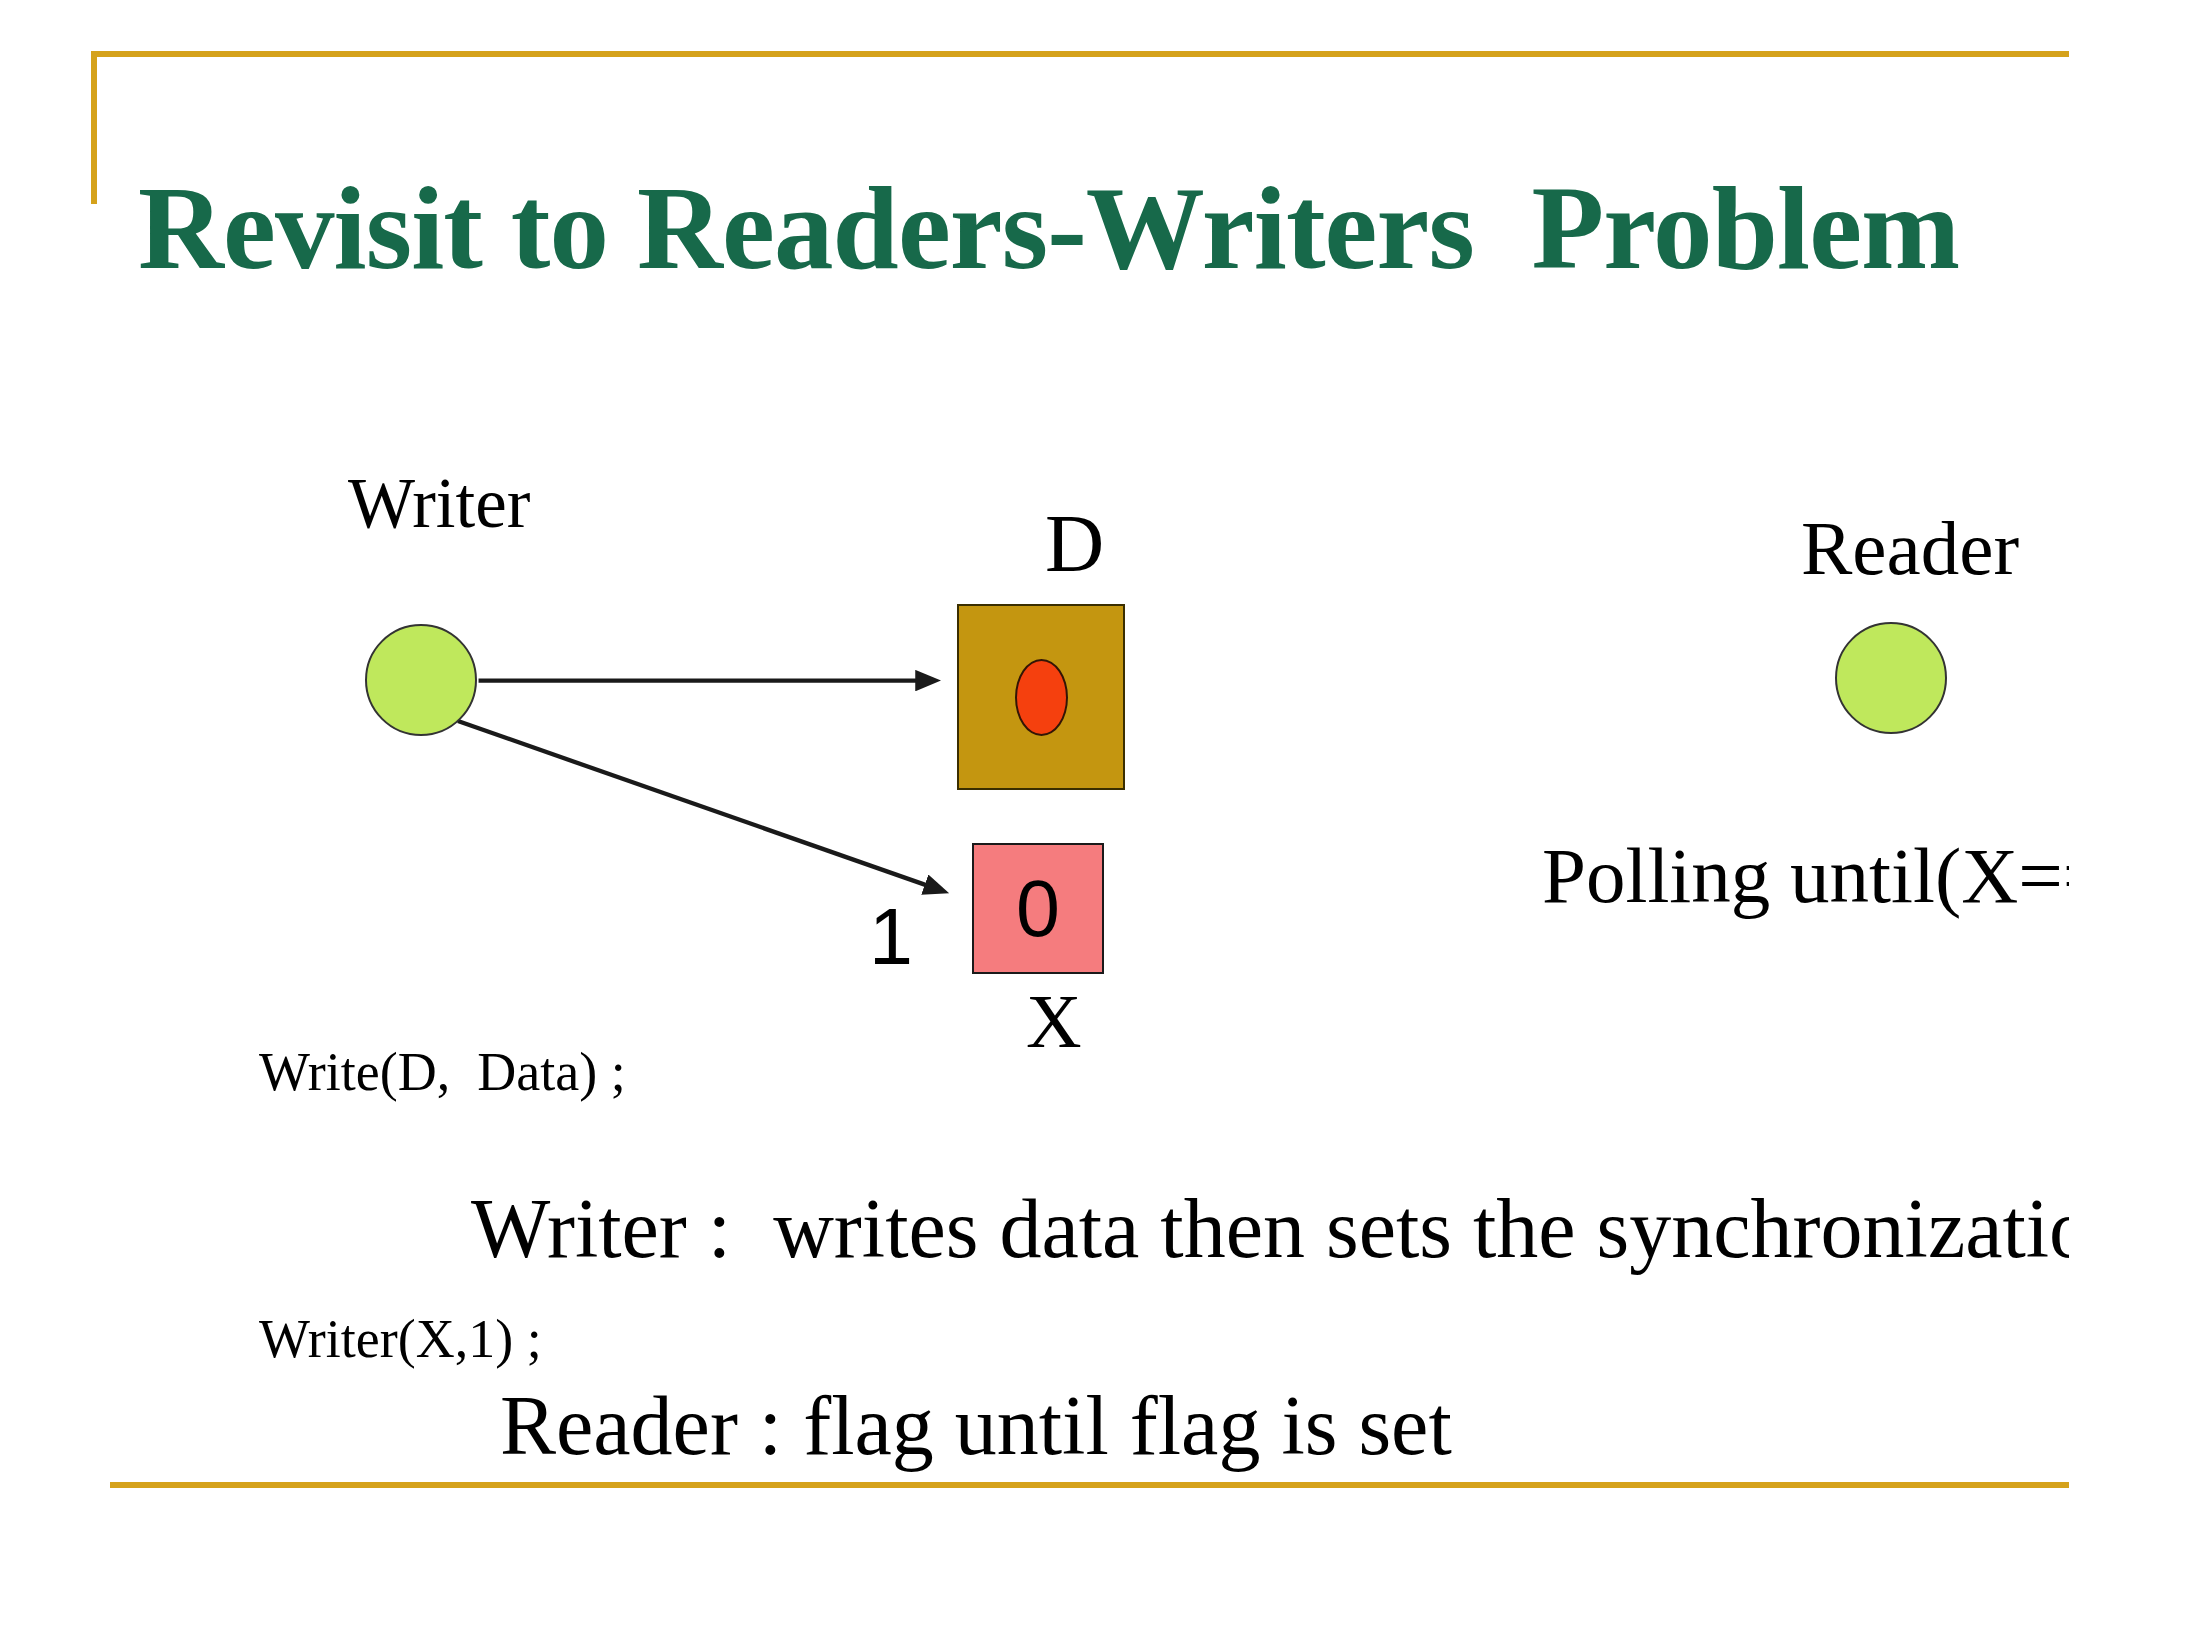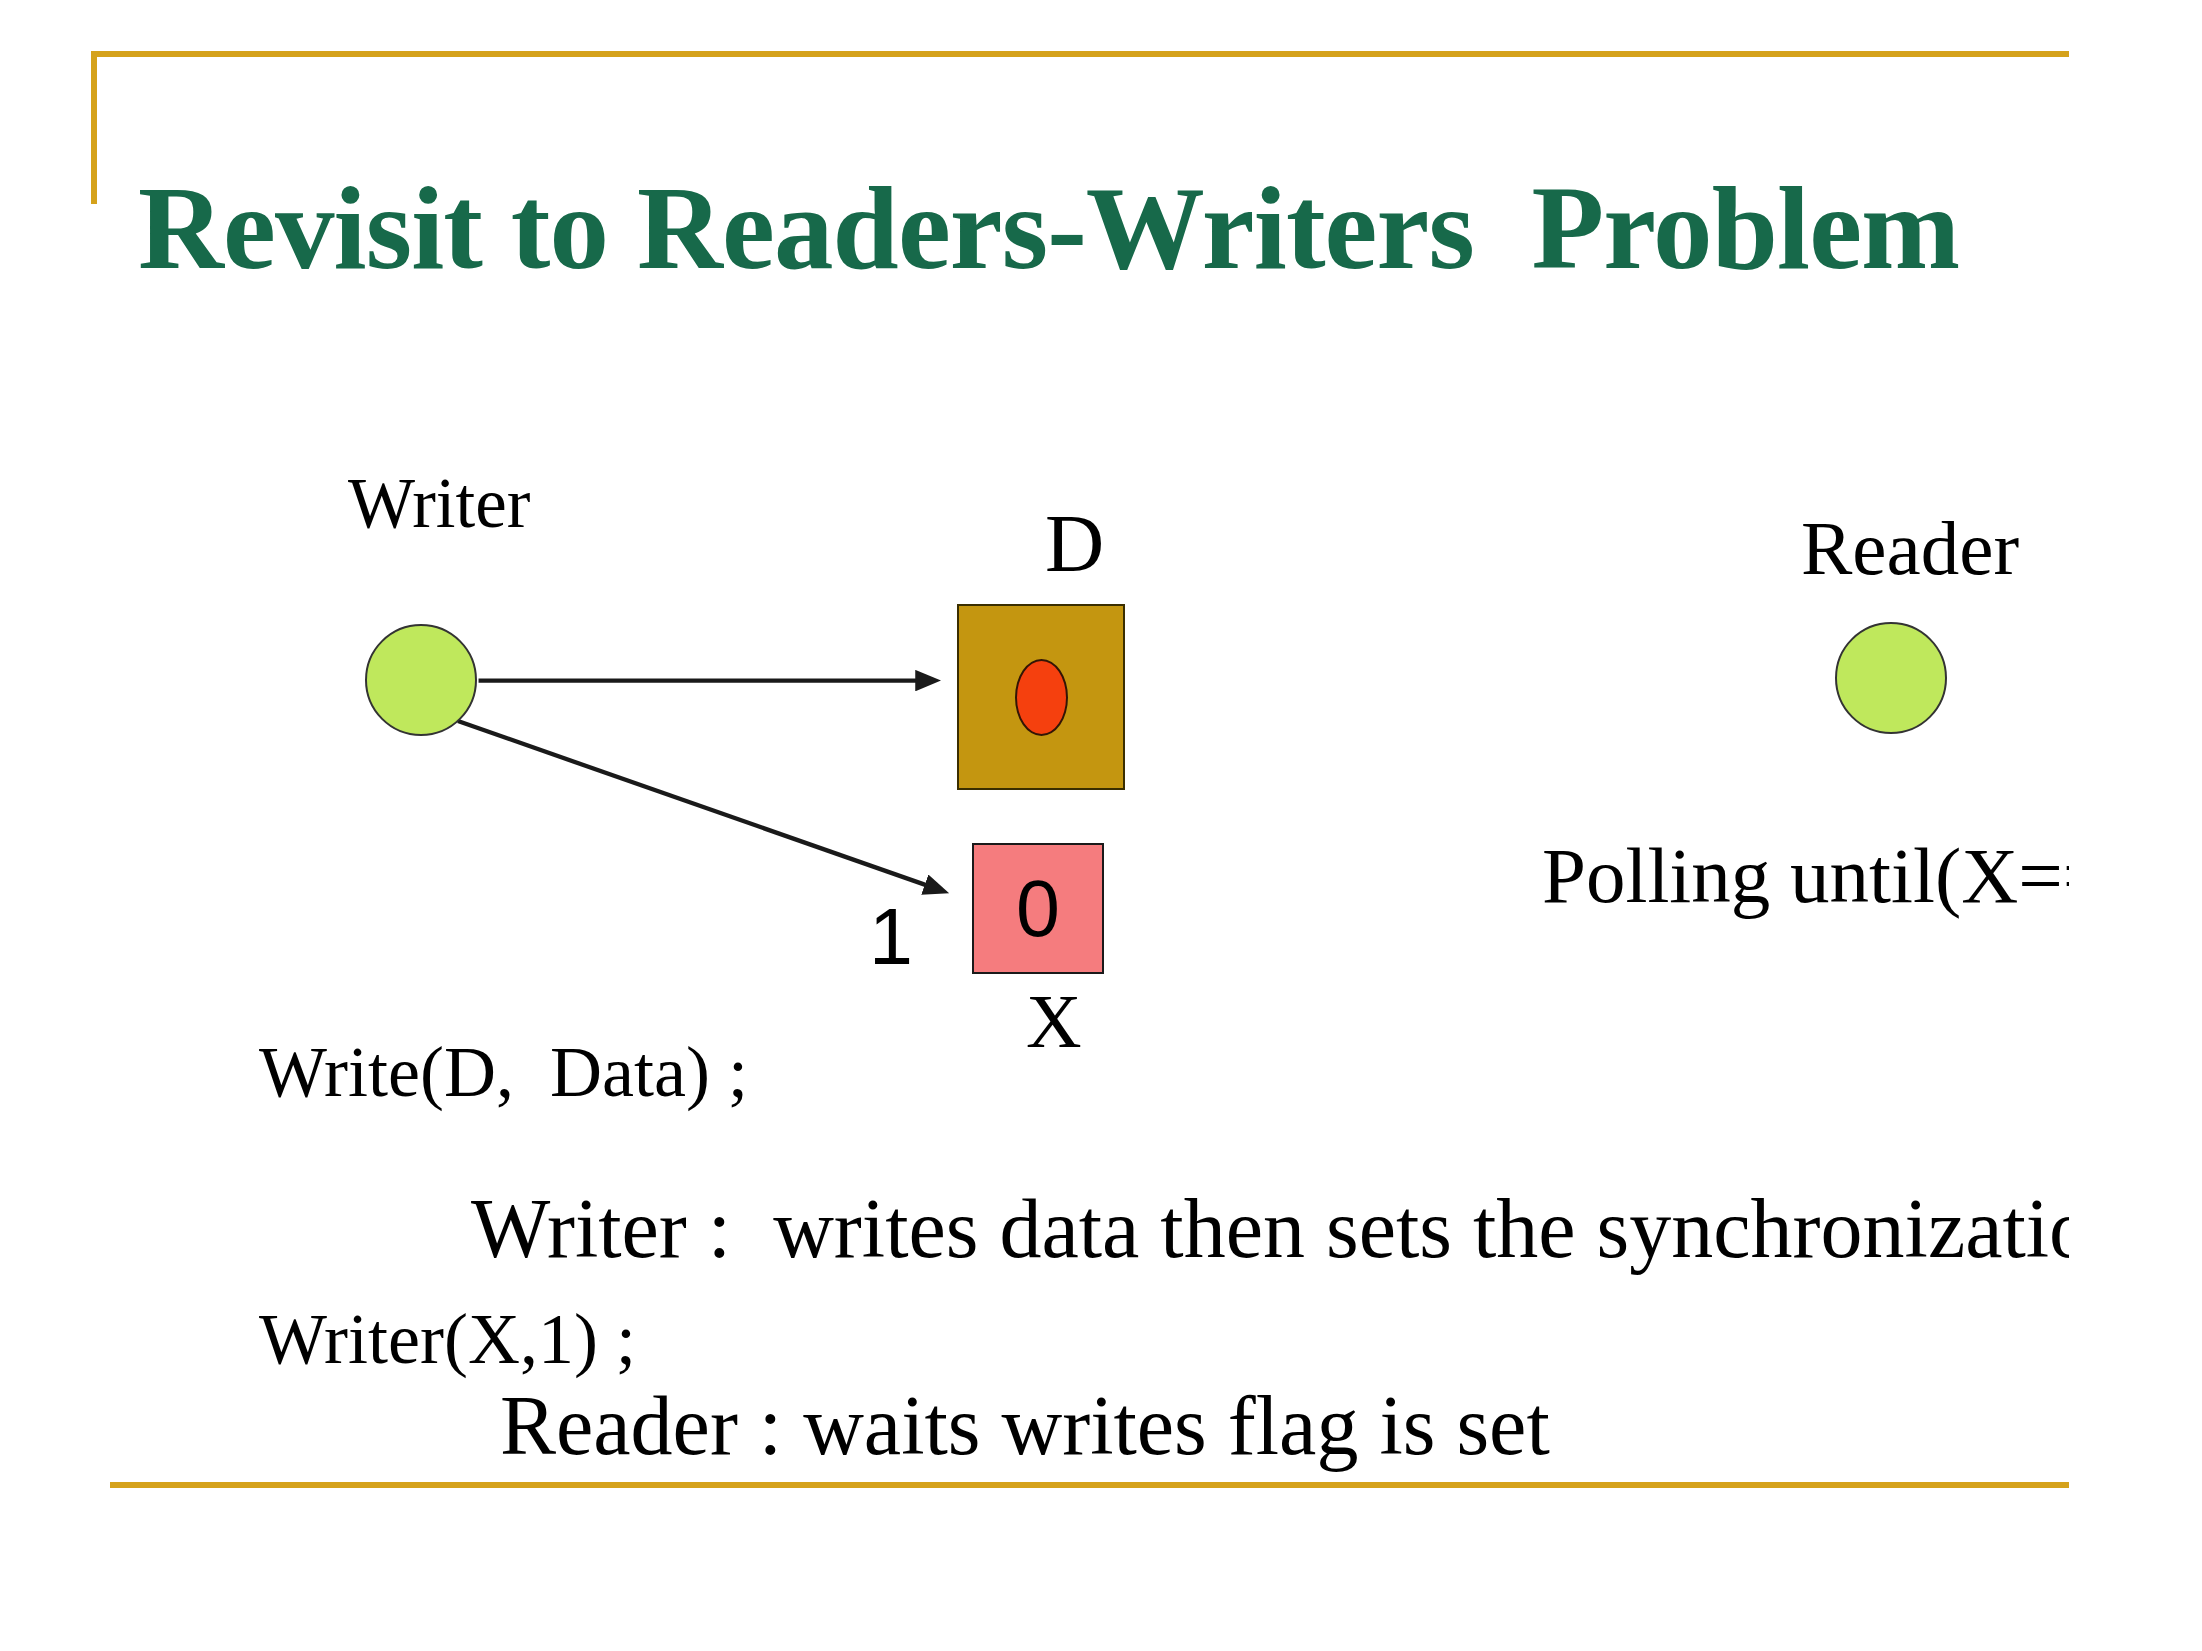--- a/index.html
+++ b/index.html
@@ -24,21 +24,21 @@
   #reader-circle{left:1835px;top:622px;}
   #d-box{position:absolute;left:957px;top:604px;width:168px;height:186px;
          background:var(--data-box-fill,#C49610);border:2.6px solid #3A2E00;box-sizing:border-box;
          display:flex;align-items:center;justify-content:center;}
   #d-dot{width:53px;height:77px;border-radius:50%;background:var(--data-value-fill,#F5400E);
          border:2.6px solid #331505;box-sizing:border-box;}
   #x-box{position:absolute;left:972px;top:843px;width:132px;height:131px;
          background:var(--flag-box-fill,#F57C7E);border:2.6px solid var(--shape-stroke,#1A1A1A);
          box-sizing:border-box;display:flex;align-items:center;justify-content:center;
          font-family:"Liberation Sans",sans-serif;font-size:79px;}
-  .code{position:absolute;font-size:72px;line-height:89px;white-space:pre;}
+  .code{position:absolute;font-size:54px;line-height:89px;white-space:pre;}
   #writer-code{left:259px;top:850px;}
   #reader-code{left:1542px;top:831px;font-size:79px;}
   .note{position:absolute;font-size:84px;white-space:pre;}
   #note-writer{left:471px;top:1180px;}
   #note-reader{left:500px;top:1377px;}
   #arrows{position:absolute;left:0;top:0;width:2203px;height:1652px;pointer-events:none;}
 </style>
 </head>
 <body>
 
@@ -76,18 +76,18 @@
   <div id="writer-code" class="code">
     <div>Write(D,  Data) ;</div>
     <div>Writer(X,1) ;</div>
   </div>
 
   <div id="reader-label" class="label">Reader</div>
   <div id="reader-circle" class="process-circle"></div>
   <div id="reader-code" class="code">Polling until(X==1) ;</div>
 
   <div id="note-writer" class="note">Writer :  writes data then sets the synchronization flag</div>
-  <div id="note-reader" class="note">Reader : waits writes flag is set</div>
+  <div id="note-reader" class="note">Reader : flag until flag is set</div>
 
   <div id="rule-bottom" class="rule"></div>
 
 </div>
 
 
 </body></html>

